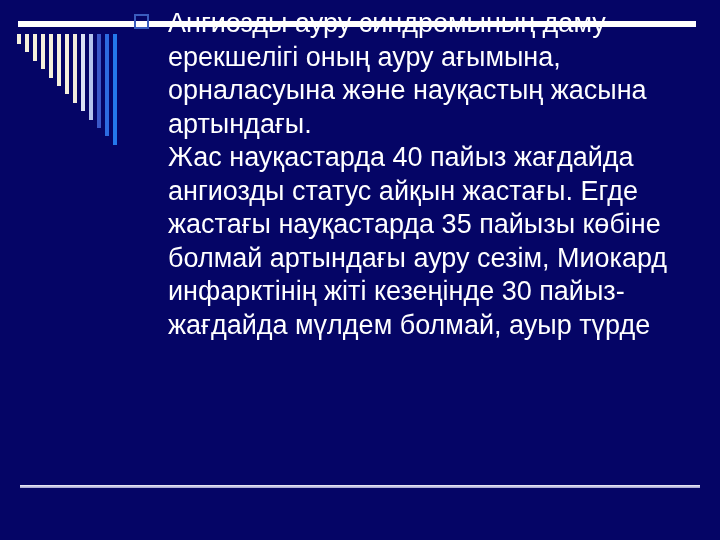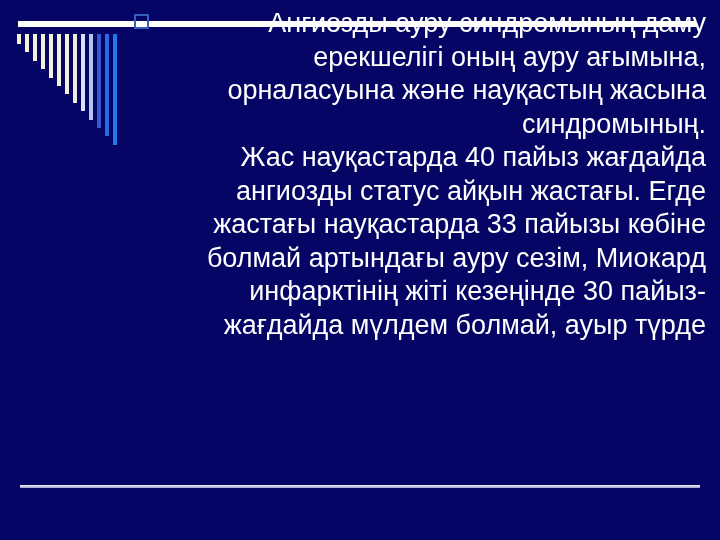--- a/index.html
+++ b/index.html
@@ -32,21 +32,21 @@
   }
   .bottom-line{
     position:absolute;left:20px;top:485px;
     width:680px;height:3px;
     background:linear-gradient(180deg,#f2f2fb 0%,#9e9ece 100%);
   }
 </style>
 </head>
 <body>
 
-<div class="slide" style="background: rgb(5, 5, 102); text-align: right;">
+<div class="slide" style="background: rgb(5, 5, 102);">
 
   <div class="top-line"></div>
 
   <div class="corner-deco">
       <div class="vbar" style="left: 17px; top: 34px; width: 4px; height: 10px; background: rgb(245, 240, 220);"></div>
       <div class="vbar" style="left: 25px; top: 34px; width: 4px; height: 18px; background: rgb(245, 240, 220);"></div>
       <div class="vbar" style="left: 33px; top: 34px; width: 4px; height: 27px; background: rgb(245, 240, 220);"></div>
       <div class="vbar" style="left: 41px; top: 34px; width: 4px; height: 35px; background: rgb(245, 240, 220);"></div>
       <div class="vbar" style="left: 49px; top: 34px; width: 4px; height: 44px; background: rgb(245, 240, 220);"></div>
       <div class="vbar" style="left: 57px; top: 34px; width: 4px; height: 52px; background: rgb(245, 240, 220);"></div>
@@ -58,24 +58,24 @@
       <div class="vbar" style="left: 105px; top: 34px; width: 4px; height: 102px; background: rgb(45, 107, 224);"></div>
       <div class="vbar" style="left: 113px; top: 34px; width: 4px; height: 111px; background: rgb(36, 120, 236);"></div>
     </div>
 
   <div class="square-bullet" style="border-color: rgb(58, 92, 190);"></div>
 
   <div class="bullet-text" style="color: rgb(255, 255, 255);">
       <div>Ангиозды ауру синдромының даму</div>
       <div>ерекшелігі оның ауру ағымына,</div>
       <div>орналасуына және науқастың жасына</div>
-      <div>синдромының.</div>
+      <div>артындағы.</div>
       <div>Жас науқастарда 40 пайыз жағдайда</div>
       <div>ангиозды статус айқын жастағы. Егде</div>
-      <div>жастағы науқастарда 33 пайызы көбіне</div>
+      <div>жастағы науқастарда 35 пайызы көбіне</div>
       <div>болмай артындағы ауру сезім, Миокард</div>
       <div>инфарктінің жіті кезеңінде 30 пайыз-</div>
       <div>жағдайда мүлдем болмай, ауыр түрде</div>
     </div>
 
   <div class="bottom-line"></div>
 
 </div>
 
 </body></html>

